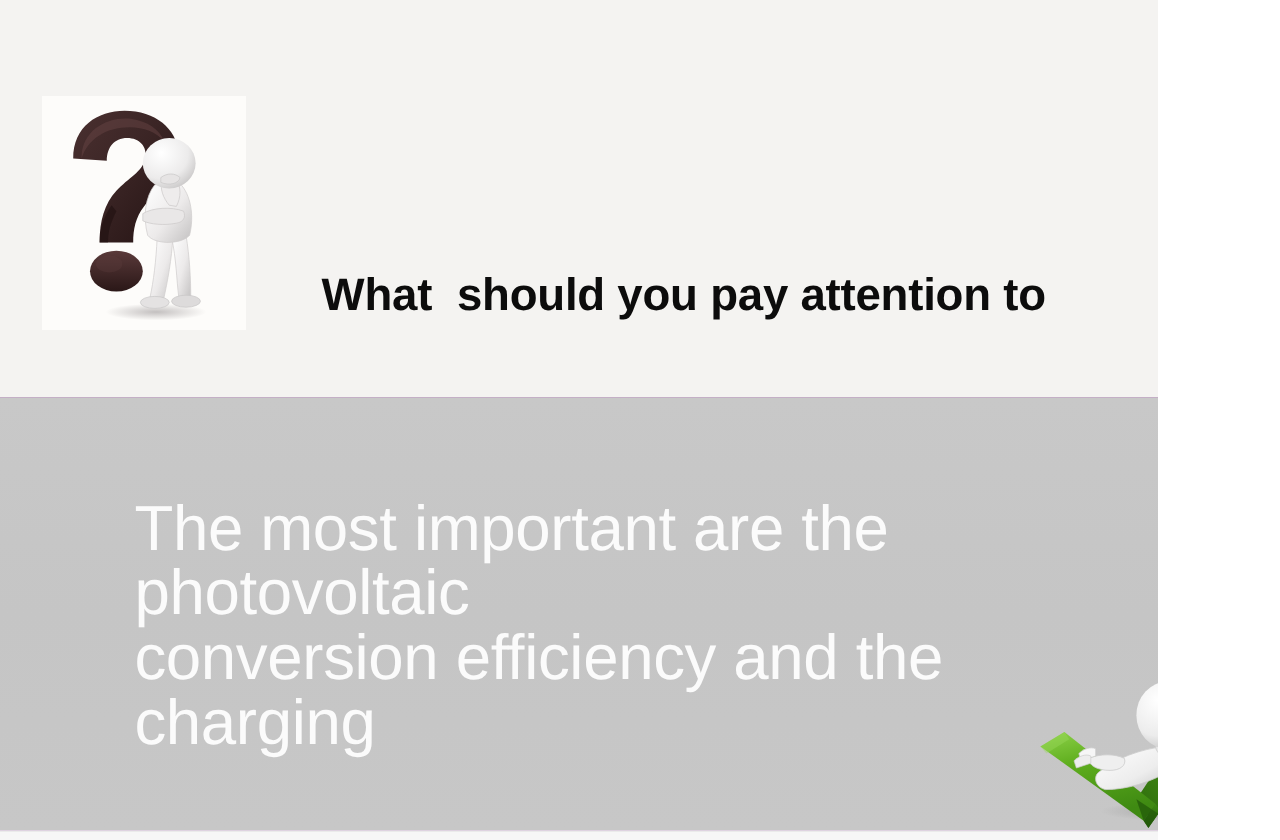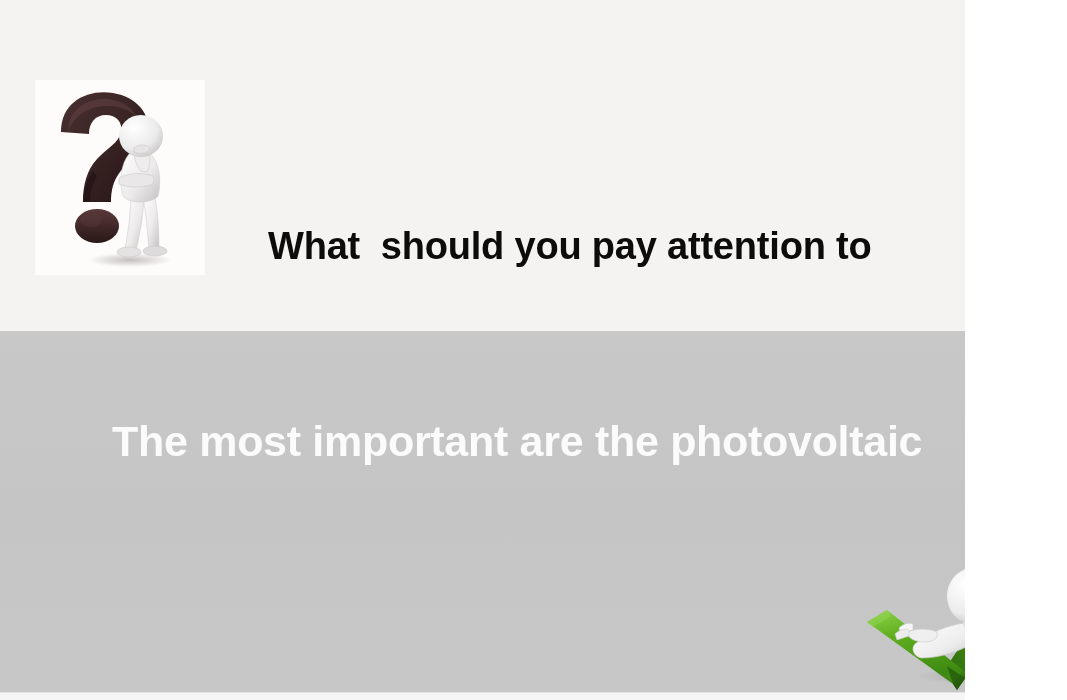--- a/index.html
+++ b/index.html
@@ -79,22 +79,22 @@
     border-top: 1px solid #e2e2e2;
   }
 
   .body-copy {
     position: absolute;
     left: 112px;
     top: 414px;
     width: 850px;
     color: #fbfbfb;
     font-family: "Liberation Sans", sans-serif;
-    font-size: 43px;
-    font-weight: 700;
+    font-size: 53px;
+    font-weight: 400;
     line-height: 54px;
     letter-spacing: -0.3px;
   }
   .body-copy .ln { display: block; }
 
   
   .check-box {
     position: absolute;
     left: 855px;
     top: 548px;
@@ -197,20 +197,21 @@
       <span class="ln">when choosing a Solar panel?</span>
     </div>
 
   </div>
 
   <div class="panel-bottom"></div>
   <div class="panel-foot"></div>
 
   <div class="body-copy">
     <span class="ln">The most important are the photovoltaic</span>
+    <span class="ln">conversion efficiency and the charging</span>
   </div>
 
   <div class="check-box">
     <svg class="check-art" viewBox="0 0 205 144">
       <defs>
         <linearGradient id="grnTop" x1="0" y1="0" x2="0.3" y2="1">
           <stop offset="0%" stop-color="#8ed24a"></stop>
           <stop offset="40%" stop-color="#5fae1e"></stop>
           <stop offset="100%" stop-color="#3f8a12"></stop>
         </linearGradient>

